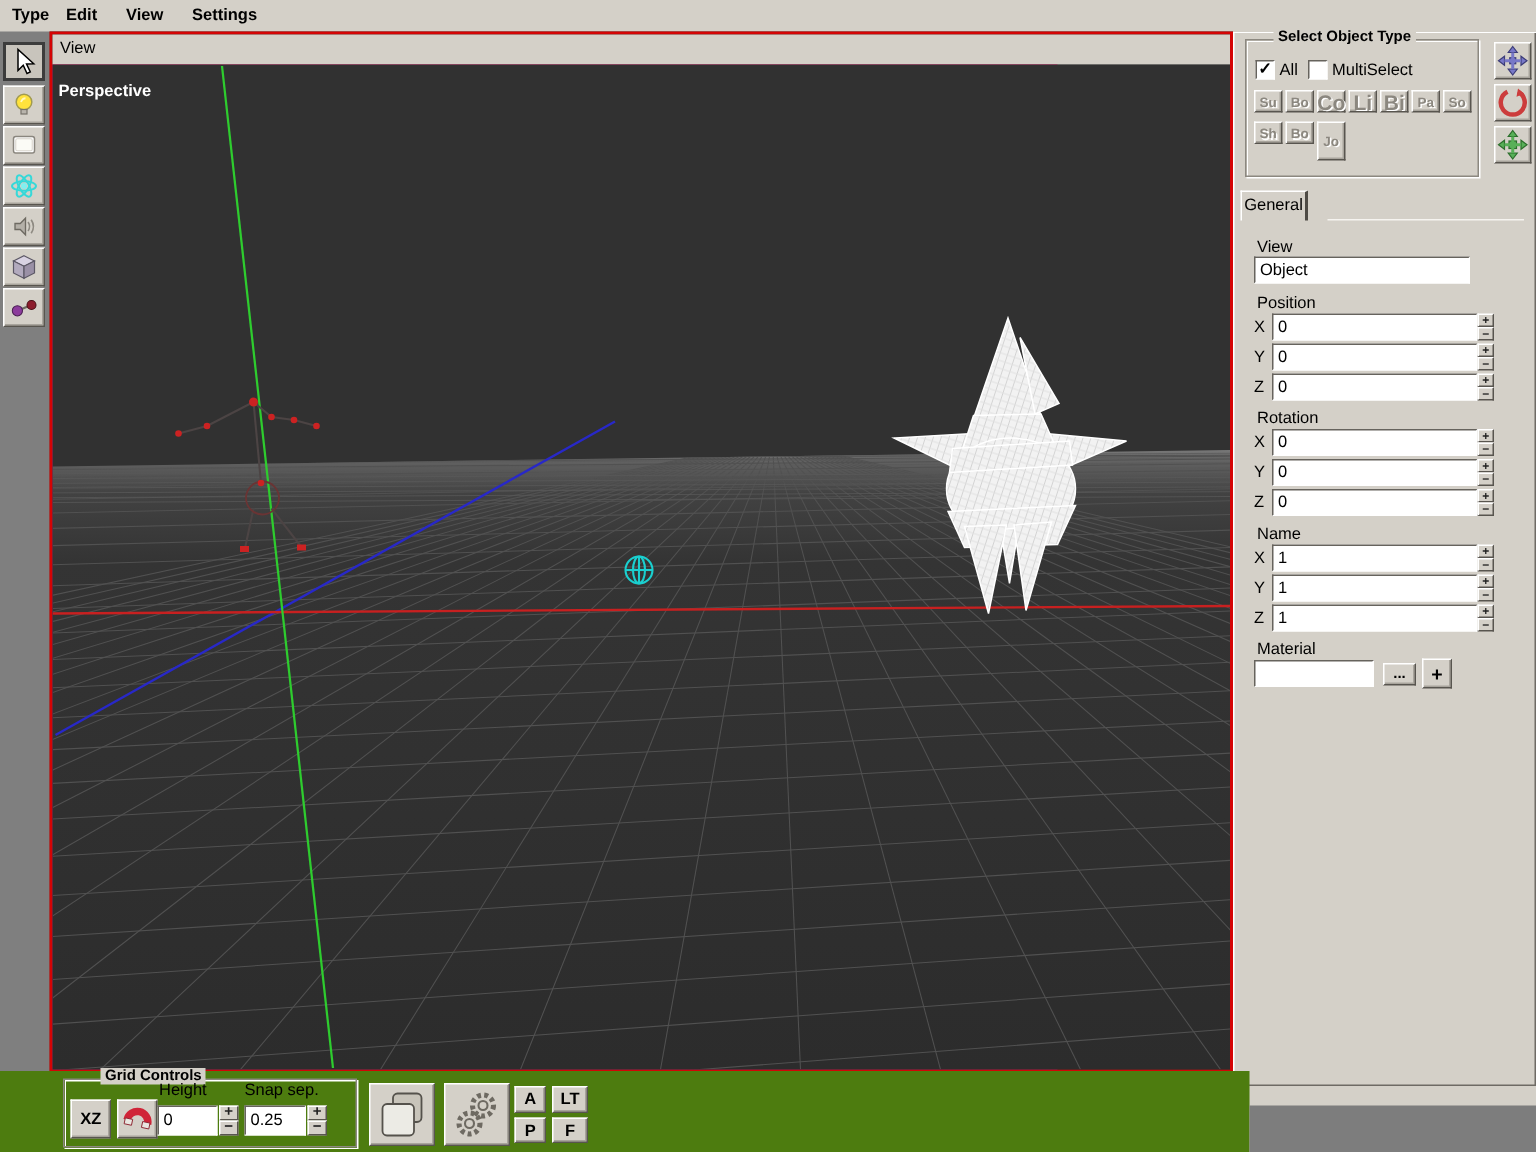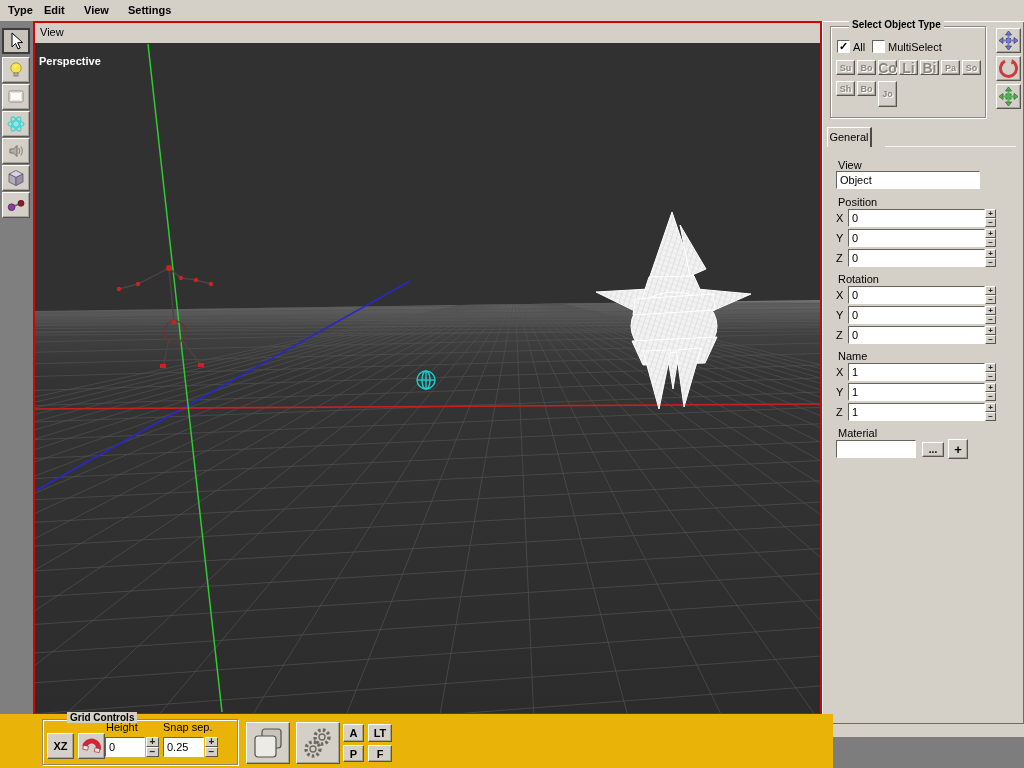--- a/index.html
+++ b/index.html
@@ -31,21 +31,21 @@
   #menubar span{position:absolute;top:4px;font-size:11px;font-weight:bold;}
   #lefttoolbar{left:0;top:21px;width:33px;height:693px;background:#7f7f7f;}
   .tool{left:2px;width:28px;height:26px;position:absolute;}
   #viewport{left:33px;top:21px;width:789px;height:694px;border:2px solid #d40404;
       box-sizing:border-box;background:#313131;}
   #vptitle{height:20px;background:#d4d0c8;font-size:11px;padding:3px 0 0 5px;box-sizing:border-box;}
   #vpcanvas{position:relative;width:670px;height:670px;background:#be185d;}
   #persp{position:absolute;left:4px;top:12px;color:#ffffff;font-size:11px;font-weight:bold;}
   #rightpanel{left:822px;top:21px;width:202px;height:703px;background:#d4d0c8;
       box-shadow:inset 1px 1px 0 #ffffff, inset -1px -1px 0 #6e6a64;}
-  #bottombar{left:0;top:714px;width:833px;height:54px;background:#eab308;}
+  #bottombar{left:0;top:714px;width:833px;height:54px;background:#4d7c0f;}
   #cornergray{left:833px;top:737px;width:191px;height:31px;background:#7d7d7d;}
   .tab{background:#d4d0c8;border-top:1px solid #fff;border-left:1px solid #fff;
       border-right:2px solid #4e4b45;box-sizing:border-box;text-align:center;
       font-size:11px;font-weight:normal;padding-top:3px;}
   .spincol{display:flex;flex-direction:column;position:absolute;}
   .spincol .tinybtn{width:11px;height:9px;}
   .spin2 .tinybtn{width:13px;height:10px;font-size:10px;line-height:8px;}
 </style>
 </head>
 <body>

